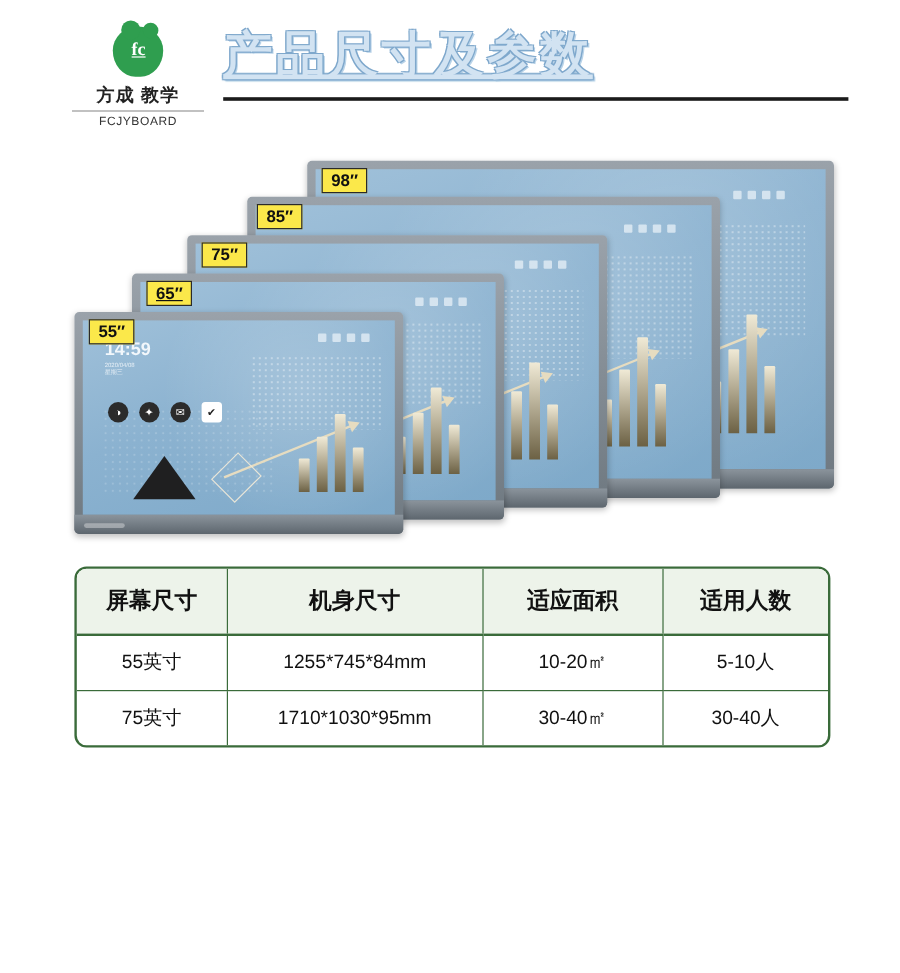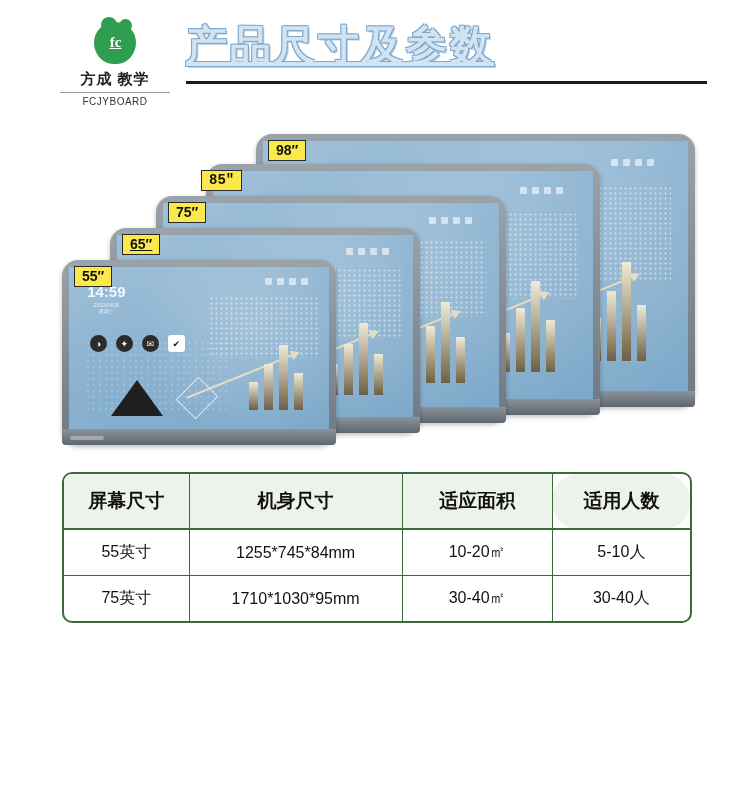--- a/index.html
+++ b/index.html
@@ -111,25 +111,24 @@
   }
 
   
   .stage {
     position: relative;
     height: 330px;
     margin: 0 0 0 0;
   }
   .tv {
     position: absolute;
-    border-radius: 16px;
+    border-radius: 4px;
     background: linear-gradient(180deg, #9aa2aa 0%, #6e7880 100%);
     padding: 7px 7px 16px 7px;
     box-shadow: 0 2px 5px rgba(0,0,0,0.25);
-    text-align: center;
   }
   .tv .screen {
     width: 100%;
     height: 100%;
     background:
       radial-gradient(circle at 70% 35%, rgba(255,255,255,0.22), rgba(255,255,255,0) 55%),
       linear-gradient(160deg, #9fc0d9 0%, #8bb2d0 45%, #7ea9c9 100%);
     position: relative;
     overflow: hidden;
   }
@@ -304,21 +303,21 @@
     text-align: center;
     padding: 12px 2px;
     border-right: 1px solid #3a6b3a;
     border-bottom: 1px solid #3a6b3a;
   }
   table.spec td:last-child { border-right: none; }
   table.spec tr:last-child td { border-bottom: none; }
   .col1 { width: 20%; }
   .col2 { width: 34%; }
   .col3 { width: 24%; }
-  .col4 { width: 22%; border-radius: 26px; }
+  .col4 { width: 22%; }
 </style>
 </head>
 <body>
 
 <div class="header">
 
   <div class="logo-block">
     <div class="logo-mark">
       <div class="cloud"></div>
       <div class="inner">fc</div>
@@ -370,21 +369,21 @@
       <div class="arrow"></div>
       <div class="bars">
         <span style="height:38%"></span>
           <span style="height:62%"></span>
           <span style="height:88%"></span>
           <span style="height:50%"></span>
       </div>
     </div>
     <div class="bezel-bottom"></div>
   </div>
-  <div class="size-tag" style="left:201px; top:52px;font-family:Liberation Mono, monospace;">85″</div>
+  <div class="size-tag" style="left:214px; top:52px;">85″</div>
 
   <div class="tv" style="left:156px; top:78px; width:336px; height:204px;">
     <div class="screen">
       <div class="top-icons">
           <i></i>
           <i></i>
           <i></i>
           <i></i>
         </div>
       <div class="dotmap"></div>

